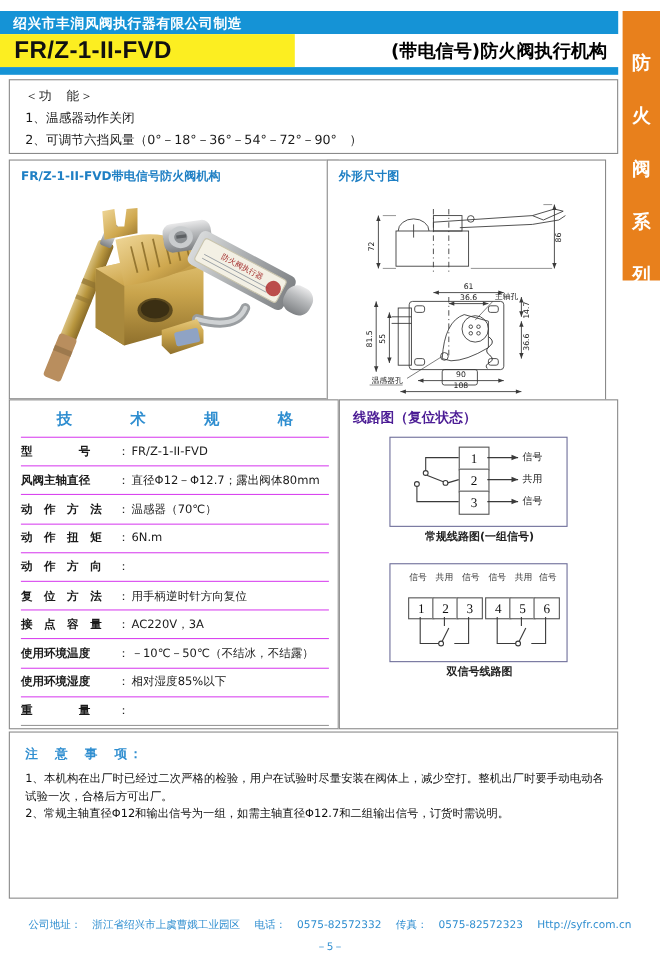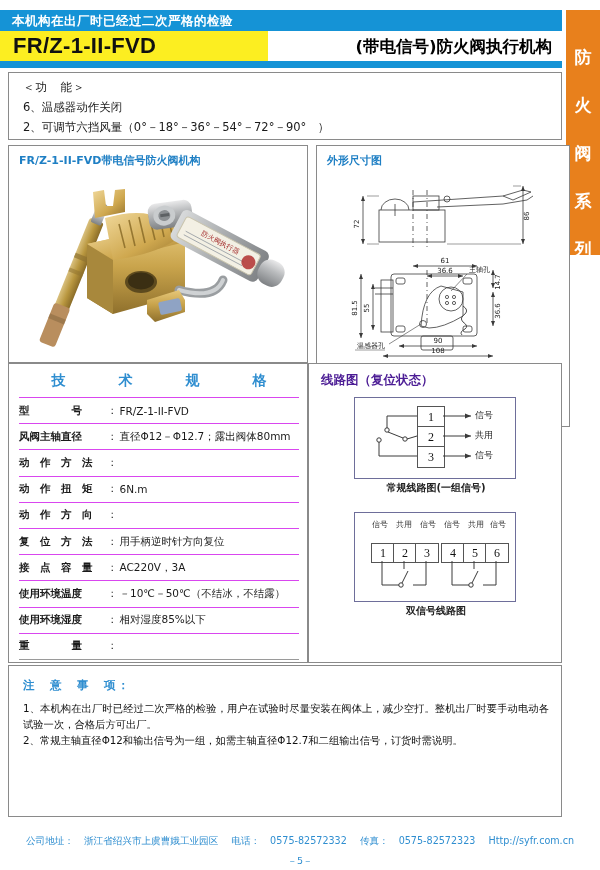--- a/index.html
+++ b/index.html
@@ -60,21 +60,21 @@
   .fn-line{
     position:absolute;left:14px;font-size:11.5px;color:#1a1a1a;
     font-family:"DejaVu Sans",sans-serif;white-space:nowrap;
   }
   .fn-l0{top:7px;letter-spacing:1px;}
   .fn-l1{top:27px;}
   .fn-l2{top:47px;}
 
   
   .mid-left{left:8px;top:145px;width:300px;height:218px;}
-  .mid-right{left:316px;top:145px;width:254px;height:282px;}
+  .mid-right{left:297px;top:145px;width:254px;height:282px;}
 
   .cap-blue{
     position:absolute;left:10px;top:7px;font-size:11px;font-weight:bold;
     color:#1e7fc4;font-family:"DejaVu Sans",sans-serif;white-space:nowrap;
   }
 
   
   .photo{position:absolute;left:0;top:26px;width:300px;height:190px;overflow:hidden;}
 
   
@@ -151,40 +151,40 @@
     position:absolute;left:0;top:855px;width:600px;text-align:center;
     font-size:9.5px;color:#2f8ed0;font-family:"DejaVu Sans",sans-serif;
   }
   svg{display:block;}
 </style>
 </head>
 <body>
 
 <div class="page">
 
-  <div class="hdr-blue-top">本机构在出厂时已经过二次严格的检验</div>
+  <div class="hdr-blue-top">绍兴市丰润风阀执行器有限公司制造</div>
 
   <div class="hdr-mid">
     <div class="hdr-yellow"></div>
     <div class="hdr-model">FR/Z-1-II-FVD</div>
     <div class="hdr-title">(带电信号)防火阀执行机构</div>
   </div>
   <div class="hdr-blue-bot"></div>
 
   <div class="side-tab">
     <div class="ch c0">防</div>
     <div class="ch c1">火</div>
     <div class="ch c2">阀</div>
     <div class="ch c3">系</div>
     <div class="ch" style="top:228px">列</div>
   </div>
 
   <div class="box fn-box">
     <div class="fn-line fn-l0">＜功　能＞</div>
-    <div class="fn-line fn-l1">6、温感器动作关闭</div>
+    <div class="fn-line fn-l1">1、温感器动作关闭</div>
     <div class="fn-line fn-l2">2、可调节六挡风量（0°－18°－36°－54°－72°－90°　）</div>
   </div>
 
   <div class="box mid-left">
     <div class="cap-blue">FR/Z-1-II-FVD带电信号防火阀机构</div>
     <div class="photo">
       <svg width="300" height="190" viewBox="0 0 300 190">
         <defs>
           <linearGradient id="brass" x1="0" y1="0" x2="0" y2="1">
             <stop offset="0%" stop-color="#e6c87a"></stop>
@@ -400,20 +400,21 @@
         <span class="sp-val">FR/Z-1-II-FVD</span>
       </div>
       <div class="spec-row">
         <span class="sp-label tight">风阀主轴直径</span>
         <span class="sp-colon">：</span>
         <span class="sp-val">直径Φ12－Φ12.7；露出阀体80mm</span>
       </div>
       <div class="spec-row">
         <span class="sp-label tight">动　作　方　法</span>
         <span class="sp-colon">：</span>
+        <span class="sp-val">温感器（70℃）</span>
       </div>
       <div class="spec-row">
         <span class="sp-label tight">动　作　扭　矩</span>
         <span class="sp-colon">：</span>
         <span class="sp-val">6N.m</span>
       </div>
       <div class="spec-row">
         <span class="sp-label tight">动　作　方　向</span>
         <span class="sp-colon">：</span>
       </div>

